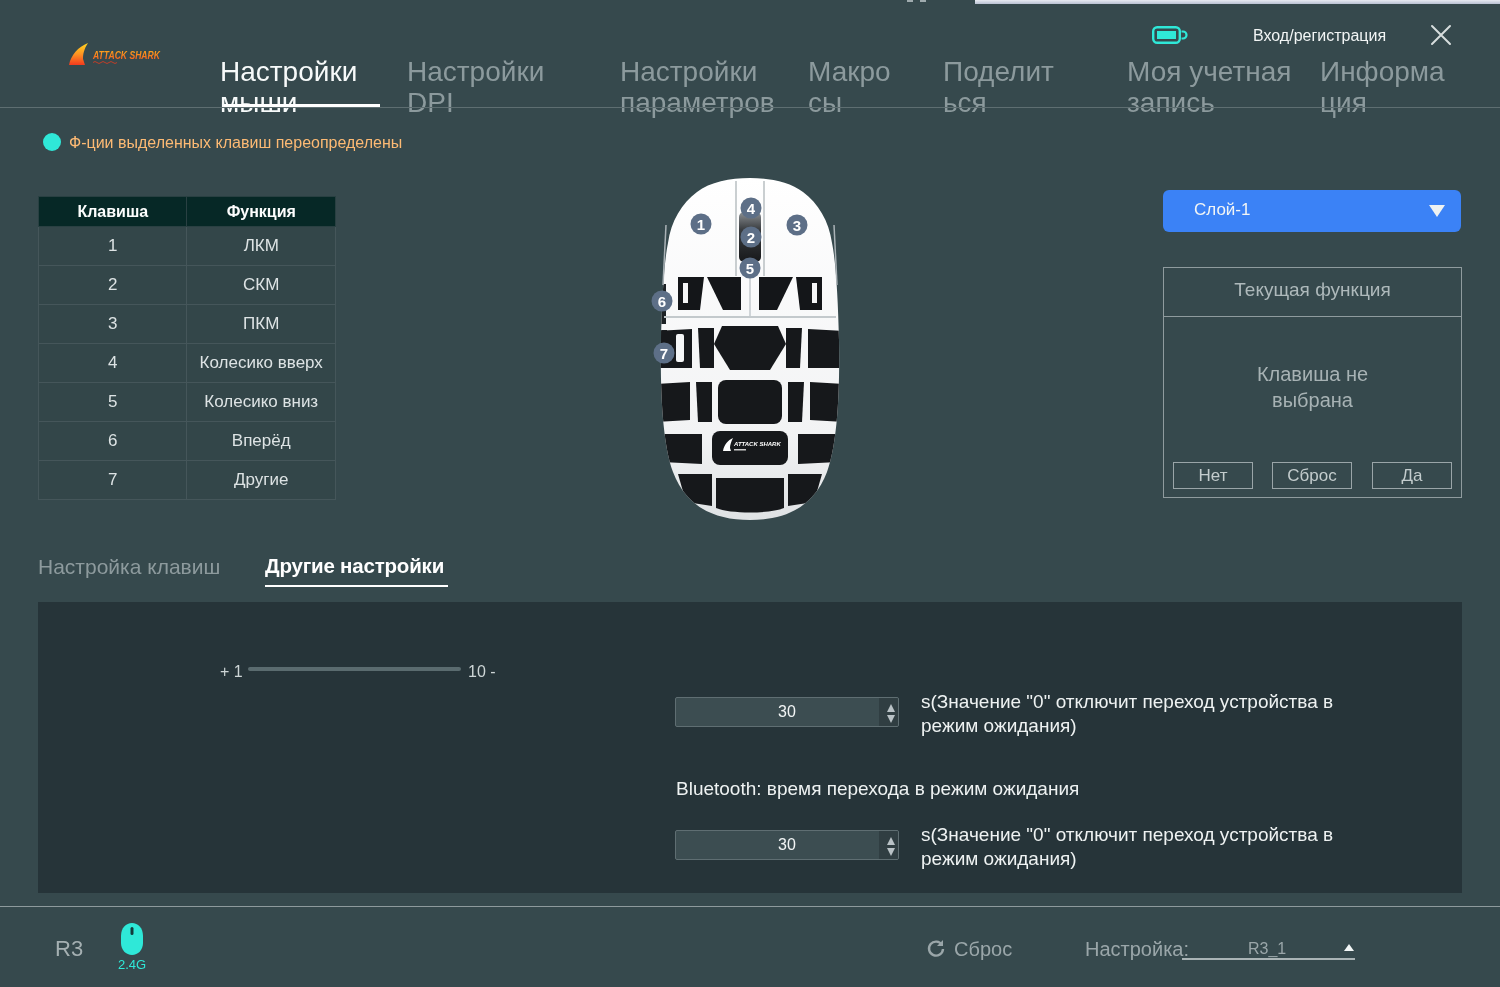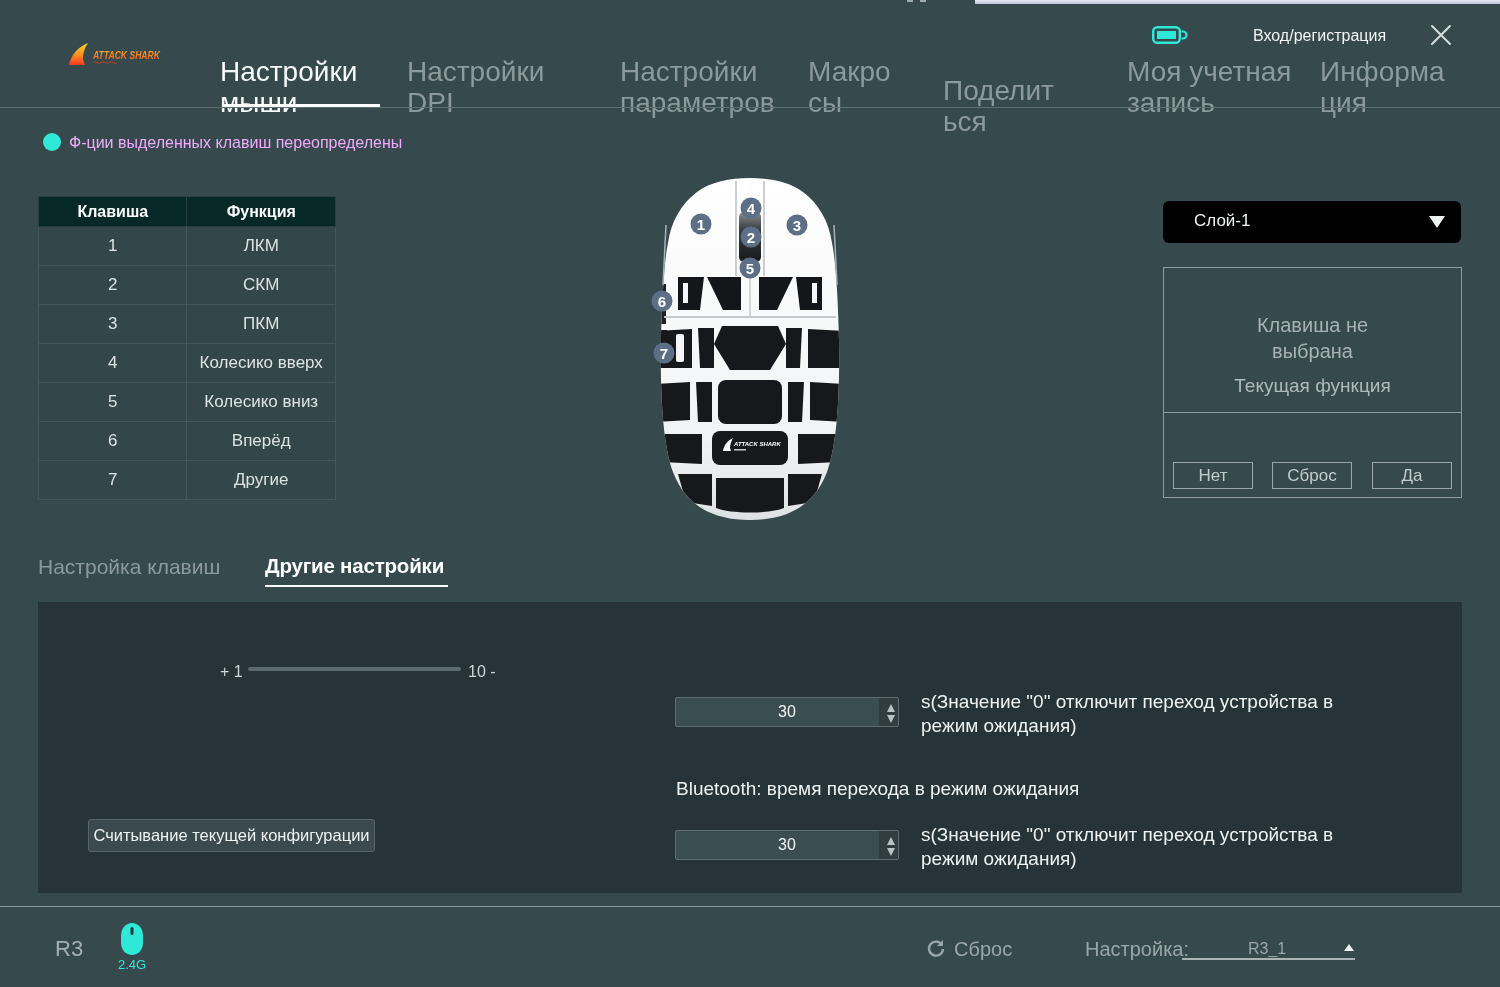--- a/index.html
+++ b/index.html
@@ -31,38 +31,38 @@
   </defs>
   <path d="M7,27 C9,17 16,9 26,5 C22,11 21,16 21,21 L23,27 Z" fill="url(#lg1)"></path>
   <text x="31" y="21" font-size="10.5" font-weight="bold" font-style="italic" fill="url(#lg2)" font-family="Liberation Sans" textLength="67" lengthAdjust="spacingAndGlyphs">ATTACK SHARK</text>
   <path d="M31,24.5 q2,-2 4,0 q2,2 4,0 q2,-2 4,0 q2,2 4,0 q2,-2 4,0 q2,2 4,0" stroke="#e23b1e" stroke-width="0.8" fill="none"></path>
 </svg>
 
 <div class="nav active abs" style="left:220px;top:56px;width:160px;">Настройки<br>мыши</div>
 <div class="nav abs" style="left:407px;top:56px;width:160px;">Настройки<br>DPI</div>
 <div class="nav abs" style="left:620px;top:56px;width:160px;">Настройки<br>параметров</div>
 <div class="nav abs" style="left:808px;top:56px;width:160px;">Макро<br>сы</div>
-<div class="nav abs" style="left:943px;top:56px;width:160px;margin-top:19px;">Поделит<br>ься</div>
+<div class="nav abs" style="left:943px;top:56px;width:160px;">Поделит<br>ься</div>
 <div class="nav abs" style="left:1127px;top:56px;width:160px;">Моя учетная<br>запись</div>
 <div class="nav abs" style="left:1320px;top:56px;width:160px;">Информа<br>ция</div>
 <div class="abs" style="left:0;top:107px;width:1500px;height:1px;background:#5e6e71;"></div>
 <div class="abs" style="left:224px;top:104px;width:156px;height:3px;background:#ffffff;"></div>
 
 <svg class="abs" style="left:1152px;top:26px;" width="36" height="18" viewBox="0 0 36 18">
   <rect x="1.2" y="1.2" width="26.6" height="15.6" rx="4" fill="none" stroke="#2fe8d8" stroke-width="2.4"></rect>
   <rect x="5" y="5" width="19" height="8" fill="#2fe8d8"></rect>
   <path d="M29.5,5.5 L31,5.5 A3.2,3.2 0 0 1 31,12.5 L29.5,12.5" fill="none" stroke="#2fe8d8" stroke-width="2.2"></path>
 </svg>
 <div class="abs w" style="left:1253px;top:27px;font-size:16px;">Вход/регистрация</div>
 <svg class="abs" style="left:1427px;top:21px;" width="28" height="28" viewBox="0 0 28 28">
   <path d="M5,5 L23,23 M23,5 L5,23" stroke="#d7dddd" stroke-width="2" stroke-linecap="round"></path>
 </svg>
 
 <div class="abs" style="left:43px;top:133px;width:18px;height:18px;border-radius:50%;background:#2fe8d8;"></div>
-<div class="abs" style="left:69px;top:134px;font-size:16px;color:#f0abfc;">Ф-ции выделенных клавиш переопределены</div>
+<div class="abs" style="left:69px;top:134px;font-size:16px;color:#fdba74;">Ф-ции выделенных клавиш переопределены</div>
 
 <div class="abs" style="left:38px;top:196px;width:258px;">
   <table style="border-collapse:collapse;width:298px;font-family:'Liberation Sans',sans-serif;">
     <tbody>
         <tr style="background:#062826;height:30px;">
       <th style="width:149px;color:#fdfefe;font-size:16px;border:1px solid #294042;">Клавиша</th>
       <th style="width:149px;color:#fdfefe;font-size:16px;border:1px solid #294042;">Функция</th>
     </tr>
     <tr style="height:39px;">
           <td class="c1">1</td>
@@ -177,42 +177,41 @@
       <text x="750" y="273.5">5</text>
     <circle cx="797" cy="225" r="10.5" fill="#5d6f87"></circle>
       <text x="797" y="230.5">3</text>
     <circle cx="662" cy="301" r="10.5" fill="#5d6f87"></circle>
       <text x="662" y="306.5">6</text>
     <circle cx="664" cy="353" r="10.5" fill="#5d6f87"></circle>
       <text x="664" y="358.5">7</text>
   </g>
 </svg>
 
-<div class="abs" style="left:1163px;top:201px;width:298px;height:42px;background:#000000;border-radius:6px;">
+<div class="abs" style="left:1163px;top:190px;width:298px;height:42px;background:#3b82f6;border-radius:6px;">
   <div class="abs" style="left:31px;top:10px;font-size:17px;color:#f2f5f5;">Слой-1</div>
   <div class="abs" style="right:16px;top:15px;width:0;height:0;border-left:8px solid transparent;border-right:8px solid transparent;border-top:12px solid #eef2f2;"></div>
 </div>
 
 <div class="abs" style="left:1163px;top:267px;width:299px;height:231px;border:1px solid #8f9b9e;">
+  <div style="height:49px;border-bottom:1px solid #8f9b9e;text-align:center;line-height:44px;font-size:19px;color:#aeb9bb;">Текущая функция</div>
   <div style="text-align:center;font-size:20px;color:#a7b2b4;line-height:26px;padding-top:44px;">Клавиша не<br>выбрана</div>
-  <div style="height:49px;border-bottom:1px solid #8f9b9e;text-align:center;line-height:44px;font-size:19px;color:#aeb9bb;">Текущая функция</div>
   <div class="abs" style="left:9px;bottom:8px;width:80px;height:27px;border:1px solid #9aa5a8;color:#c3cccd;font-size:17px;text-align:center;line-height:25px;">Нет</div>
   <div class="abs" style="left:108px;bottom:8px;width:80px;height:27px;border:1px solid #9aa5a8;color:#c3cccd;font-size:17px;text-align:center;line-height:25px;">Сброс</div>
   <div class="abs" style="left:208px;bottom:8px;width:80px;height:27px;border:1px solid #9aa5a8;color:#c3cccd;font-size:17px;text-align:center;line-height:25px;">Да</div>
 </div>
 
 <div class="abs" style="left:38px;top:555px;font-size:21px;color:#8d9a9d;">Настройка клавиш</div>
 <div class="abs" style="left:265px;top:554px;font-size:20.5px;color:#ffffff;font-weight:bold;letter-spacing:-0.2px;">Другие настройки</div>
 <div class="abs" style="left:265px;top:585px;width:183px;height:2px;background:#ffffff;"></div>
 
 <div class="abs" style="left:38px;top:602px;width:1424px;height:291px;background:#263439;">
   <div class="abs" style="left:182px;top:61px;font-size:16px;color:#cdd5d6;">+ 1</div>
   <div class="abs" style="left:210px;top:65px;width:213px;height:4px;border-radius:2px;background:#5a6b6f;"></div>
   <div class="abs" style="left:430px;top:61px;font-size:16px;color:#cdd5d6;">10 -</div>
-  <div class="abs" style="left:50px;top:217px;width:287px;height:33px;background:#3a4a4e;border:1px solid #55656a;border-radius:3px;text-align:center;line-height:31px;font-size:16.5px;color:#eef2f2;white-space:nowrap;">Считывание текущей конфигурации</div>
 
   <div class="abs" style="left:637px;top:95px;width:224px;height:30px;background:#3c4d51;border:1px solid #5f6e72;border-radius:2px;">
     <div class="abs" style="right:0;top:0;width:19px;height:28px;background:rgba(10,20,24,0.25);"></div>
     <div class="abs" style="left:0;top:0;width:222px;height:28px;text-align:center;line-height:28px;font-size:16px;color:#f2f5f5;">30</div>
     <div class="abs" style="right:3px;top:6px;width:0;height:0;border-left:4.5px solid transparent;border-right:4.5px solid transparent;border-bottom:8px solid #b9c2c6;"></div>
     <div class="abs" style="right:3px;bottom:3px;width:0;height:0;border-left:4.5px solid transparent;border-right:4.5px solid transparent;border-top:8px solid #b9c2c6;"></div>
   </div>
   <div class="abs" style="left:883px;top:88px;width:460px;font-size:19px;color:#eef2f2;line-height:24px;">s(Значение "0" отключит переход устройства в<br>режим ожидания)</div>
 
   <div class="abs" style="left:638px;top:176px;font-size:19px;color:#eef2f2;">Bluetooth: время перехода в режим ожидания</div>

